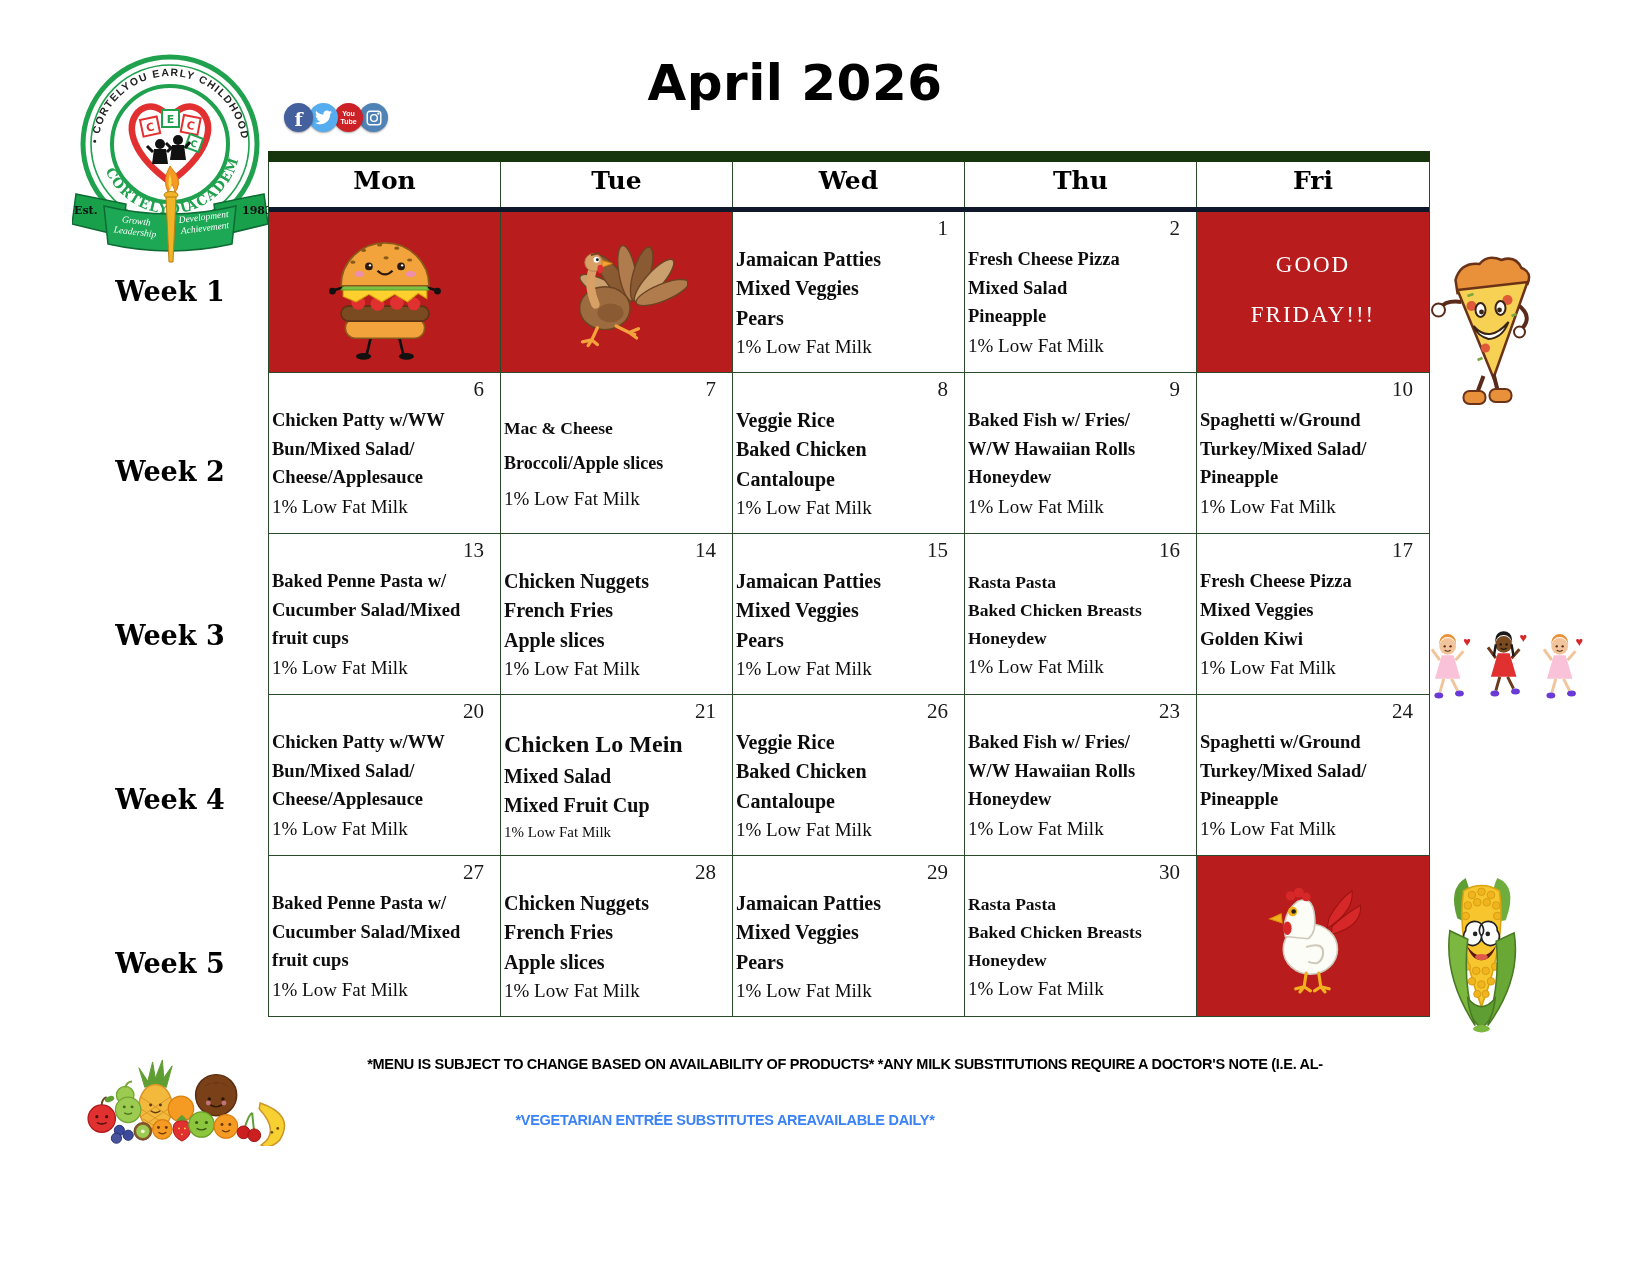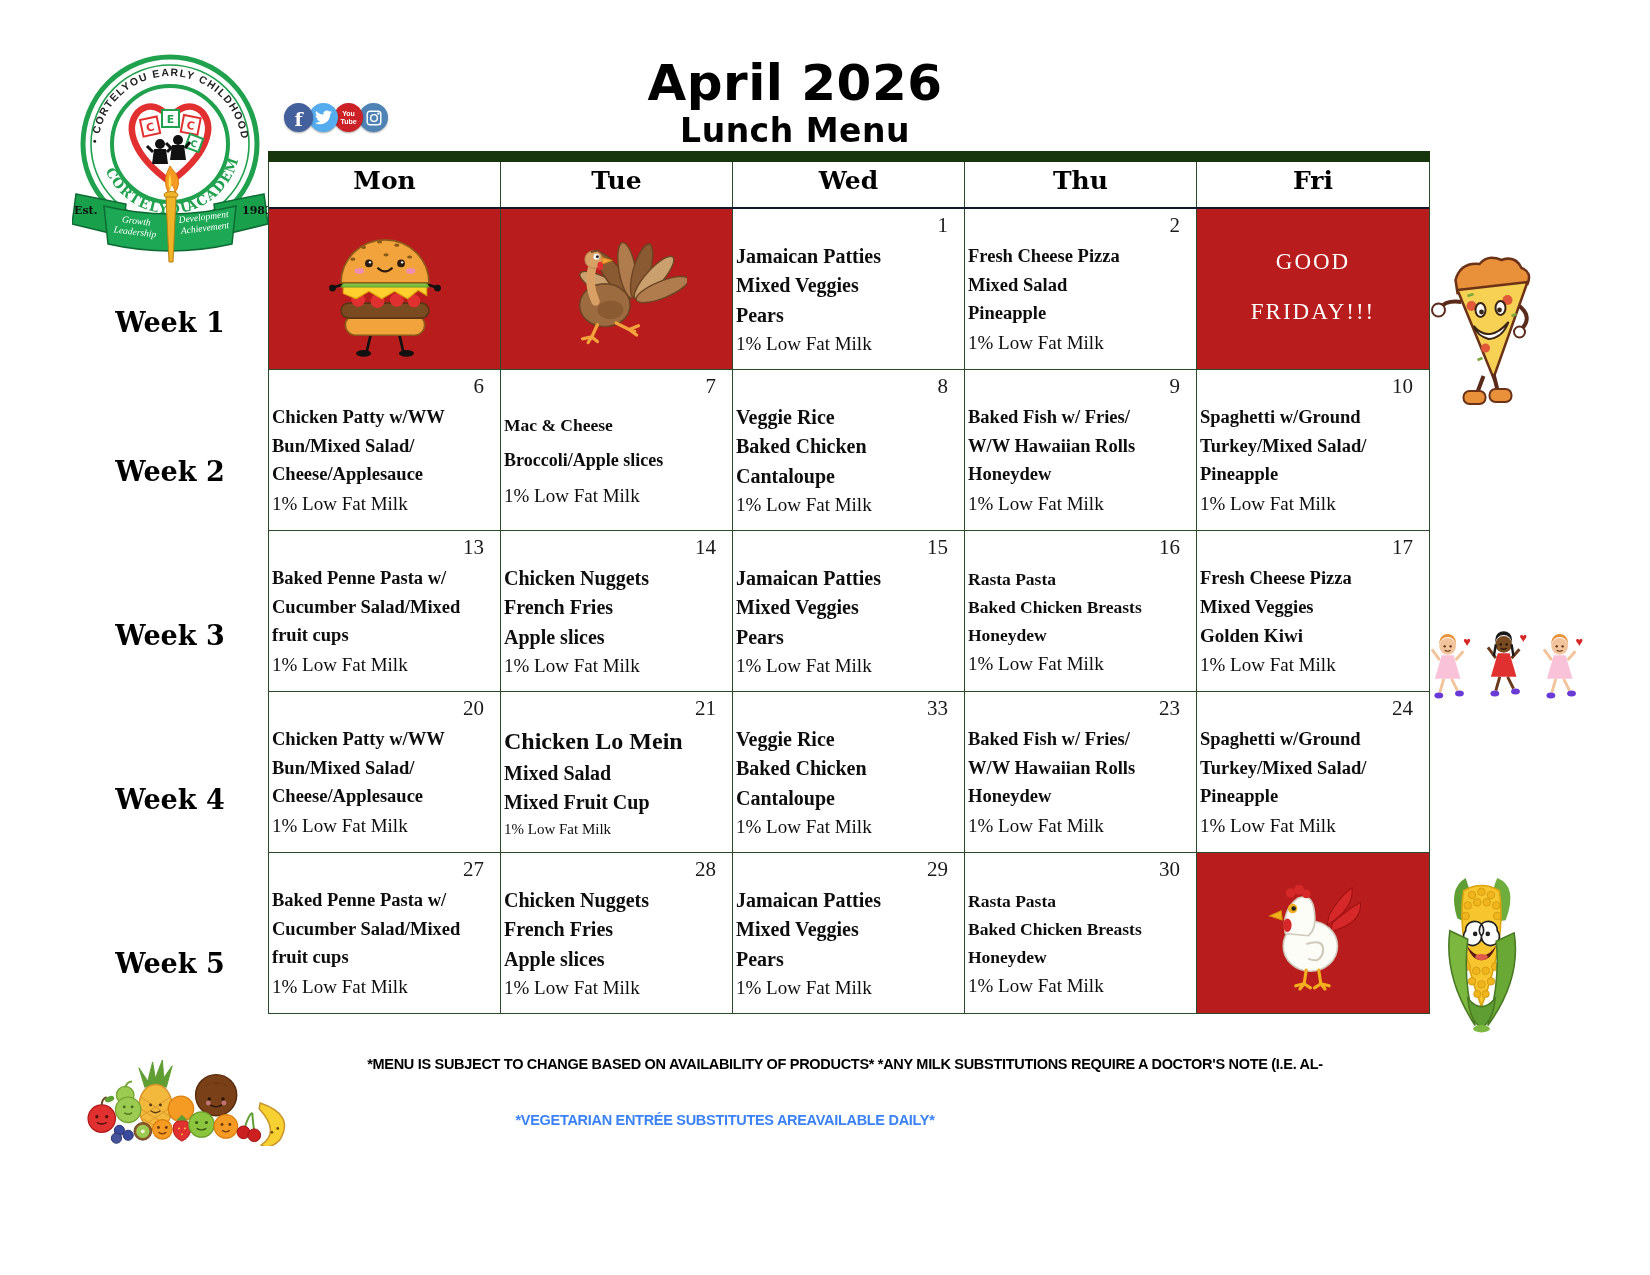--- a/index.html
+++ b/index.html
@@ -19,21 +19,21 @@
   .si-tw{background:#55acee;z-index:3;}
   .si-yt{background:#cc2127;z-index:2;}
   .si-ig{background:#4f83b6;z-index:1;}
   .si-fb span{color:#fff;font-family:"DejaVu Serif",serif;font-weight:700;font-size:19px;line-height:1;margin-top:3px;}
   .si-yt .yt-txt{color:#fff;font-family:"Liberation Sans",sans-serif;font-weight:700;font-size:7px;line-height:1.05;text-align:center;}
 
   
   .calendar{position:absolute;left:268px;top:151px;width:1162px;}
   .cal-topbar{height:11px;background:#17360e;}
   .cal-frame{border:1px solid #2a4a2a;border-top:none;}
-  .cal-header{display:grid;grid-template-columns:repeat(5,1fr);height:45px;border-bottom:2px solid #0f172a;}
+  .cal-header{display:grid;grid-template-columns:repeat(5,1fr);height:45px;border-bottom:5px solid #0f172a;}
   .day-header{border-right:1px solid #2a4a2a;text-align:center;padding-top:4px;
               font-family:"DejaVu Serif",serif;font-weight:700;font-size:25px;color:#000;}
   .day-header:last-child{border-right:none;}
   .cal-row{display:grid;grid-template-columns:repeat(5,1fr);height:160px;border-bottom:1px solid #2a4a2a;}
   .cal-row:last-child{border-bottom:none;}
   .menu-cell{position:relative;border-right:1px solid #2a4a2a;display:flex;flex-direction:column;
              padding:0 3px 5px 3px;overflow:hidden;}
   .menu-cell:last-child{border-right:none;}
   .menu-cell.dark{background:#b91c1c;}
   .date{flex:0 0 auto;text-align:right;font-family:"Liberation Serif",serif;font-size:21px;
@@ -43,21 +43,21 @@
   .line{font-family:"Liberation Serif",serif;font-weight:700;color:#0d0d0d;line-height:1.15;}
   .milk{font-family:"Liberation Serif",serif;font-size:19px;color:#0d0d0d;}
   .milk-small{font-size:15px;}
   .icon-wrap{flex:1;display:flex;align-items:center;justify-content:center;}
   .holiday{flex:1;display:flex;flex-direction:column;justify-content:center;align-items:center;gap:24px;
            color:#fff;font-family:"Liberation Serif",serif;font-size:23px;letter-spacing:2px;}
 
   
   .week-label{position:absolute;left:80px;width:180px;text-align:center;
               font-family:"DejaVu Serif",serif;font-weight:700;font-size:27px;color:#000;}
-  .week-label:nth-child(1){top:307px;}
+  .week-label:nth-child(1){top:276px;}
   .week-label:nth-child(2){top:456px;}
   .week-label:nth-child(3){top:620px;}
   .week-label:nth-child(4){top:784px;}
   .week-label:nth-child(5){top:948px;}
 
   
   .note1{position:absolute;left:320px;top:1046px;width:1050px;text-align:center;
          font-family:"Liberation Sans",sans-serif;font-weight:700;font-size:14.5px;letter-spacing:-0.3px;
          line-height:37px;color:#000;}
   .note1 .nowrap{white-space:nowrap;}
@@ -167,21 +167,20 @@
       <svg width="16" height="16" viewBox="0 0 20 20">
           <rect x="1.5" y="1.5" width="17" height="17" rx="3.5" fill="none" stroke="#fff" stroke-width="1.8"></rect>
           <circle cx="10" cy="10" r="4.2" fill="none" stroke="#fff" stroke-width="1.8"></circle>
           <circle cx="15.4" cy="4.6" r="1.4" fill="#fff"></circle>
         </svg>
     </div>
   </div>
 
   <div class="title-block">
     <div class="title-main">April 2026</div>
-    <div class="title-sub">Lunch Menu</div>
   </div>
 
   <div class="calendar">
     <div class="cal-topbar"></div>
     <div class="cal-frame">
       <div class="cal-header" id="cal-header">
           <div class="day-header">Mon</div>
           <div class="day-header">Tue</div>
           <div class="day-header">Wed</div>
           <div class="day-header">Thu</div>
@@ -383,21 +382,21 @@
             <div class="menu-cell">
               <div class="date">21</div>
               <div class="lines">
                 <div class="line" style="font-size: 24px;">Chicken Lo Mein</div>
                 <div class="line" style="font-size: 20px;">Mixed Salad</div>
                 <div class="line" style="font-size: 20px;">Mixed Fruit Cup</div>
                 <div class="milk milk-small">1% Low Fat Milk</div>
               </div>
             </div>
             <div class="menu-cell">
-              <div class="date">33</div>
+              <div class="date">26</div>
               <div class="lines">
                 <div class="line" style="font-size: 20px;">Veggie Rice</div>
                 <div class="line" style="font-size: 20px;">Baked Chicken</div>
                 <div class="line" style="font-size: 20px;">Cantaloupe</div>
                 <div class="milk">1% Low Fat Milk</div>
               </div>
             </div>
             <div class="menu-cell">
               <div class="date">23</div>
               <div class="lines">

